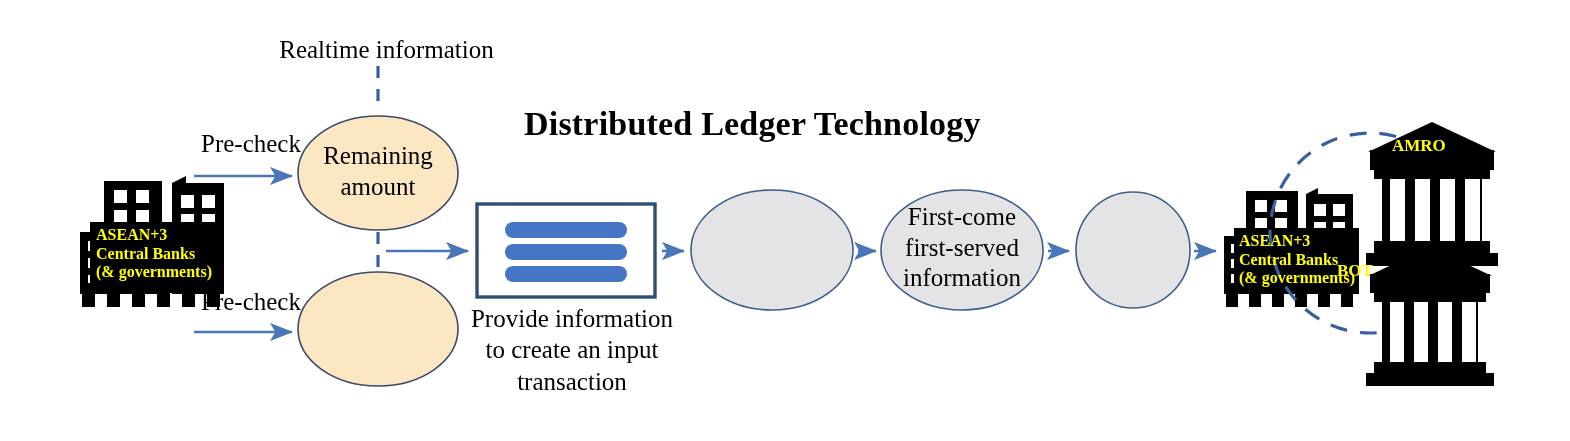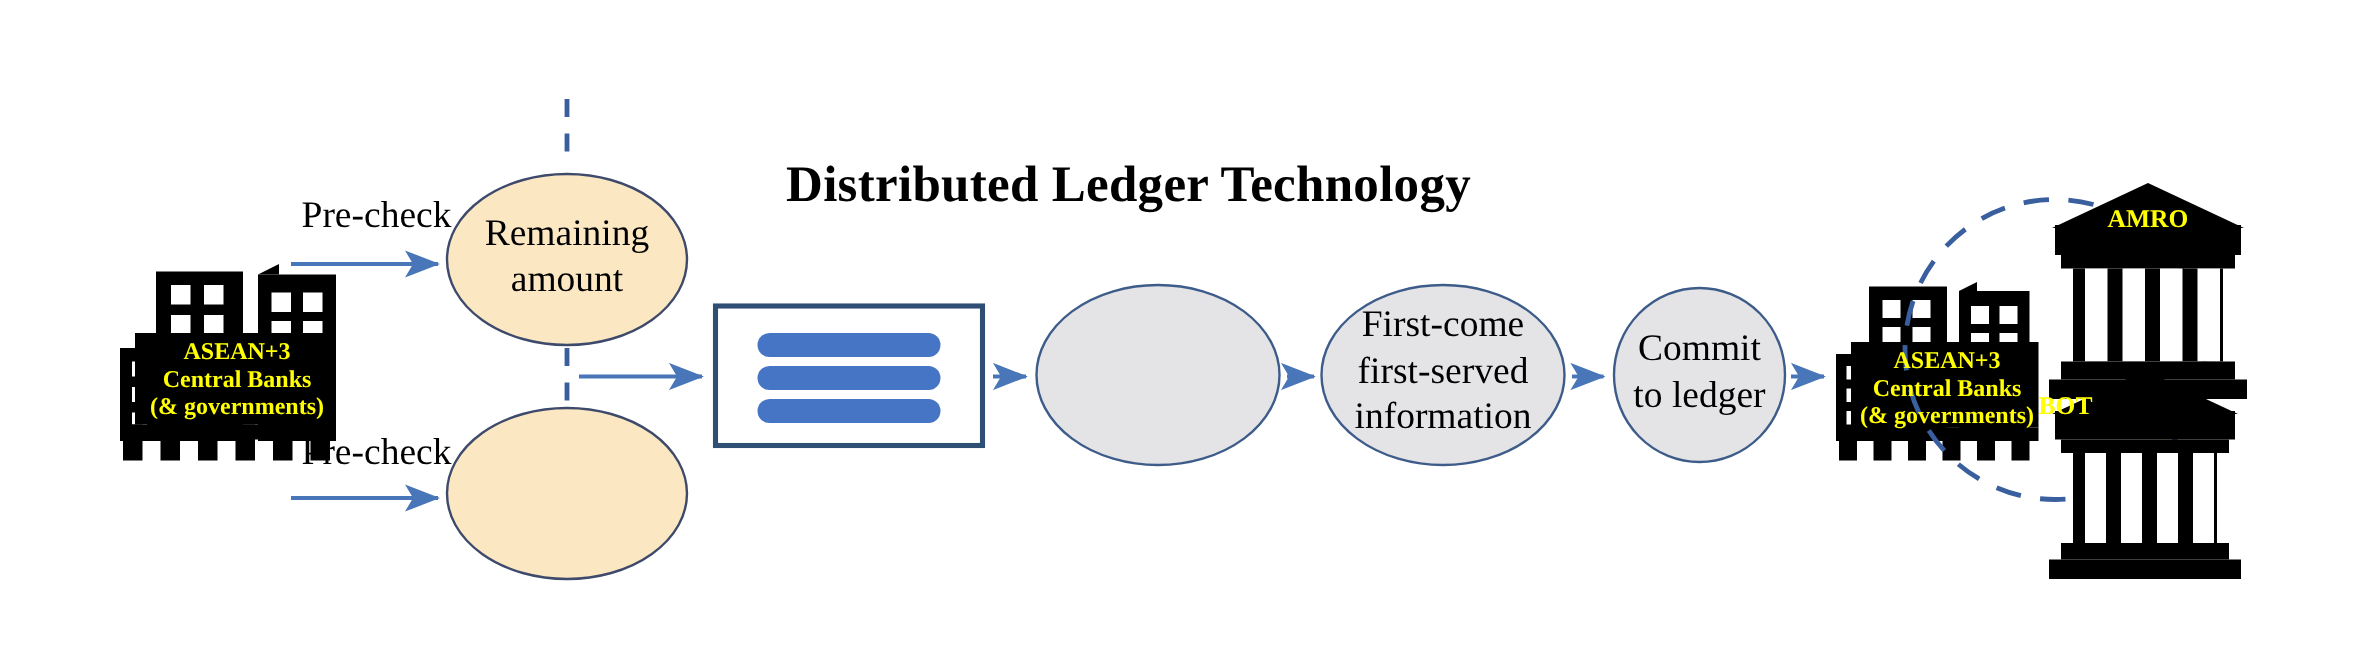--- a/index.html
+++ b/index.html
@@ -48,21 +48,21 @@
     font-weight: bold;
     font-size: 34px;
     color: #000000;
     letter-spacing: 0.2px;
   }
   .bank-caption {
     position: absolute;
     color: #FFFF00;
     font-weight: bold;
     font-family: "Liberation Serif", "DejaVu Serif", serif;
-    text-align: center;
+    text-align: left;
     line-height: 1.16;
     white-space: pre-line;
     pointer-events: none;
   }
   .cluster-caption {
     font-size: 16px;
   }
   .temple-caption {
     font-size: 17px;
   }
@@ -187,37 +187,39 @@
       <line x1="1048" y1="251" x2="1069" y2="251"></line>
       <line x1="1194" y1="251" x2="1216" y2="251"></line>
     </g>
 
     <line x1="378" y1="66" x2="378" y2="112" stroke="#3A5F9E" stroke-width="3.2" stroke-dasharray="12 11"></line>
     <line x1="378" y1="232" x2="378" y2="272" stroke="#3A5F9E" stroke-width="3.2" stroke-dasharray="12 11"></line>
   </svg>
 
   <div class="title-text" style="left:524px; top:105px;">Distributed Ledger Technology</div>
 
+  <div class="free-text" style="left:264px; top:34px; width:245px;">Realtime information</div>
 
   <div class="free-text" style="left:181px; top:128px; width:140px;">Pre-check</div>
 
   <div class="free-text" style="left:181px; top:286px; width:140px;">Pre-check</div>
 
+  <div class="free-text" style="left:452px; top:303px; width:240px;">Provide information
+to create an input
+transaction</div>
 
   <div class="node-label ellipse-text" style="left:298px; top:141px; width:160px;">Remaining
 amount</div>
 
 
 
   <div class="node-label ellipse-text" style="left:880px; top:202px; width:164px;">First-come
 first-served
 information</div>
 
-  <div class="node-label ellipse-text" style="left:1063px; top:218px; width:140px;">Commit
-to ledger</div>
 
   <div class="bank-caption cluster-caption" style="left:96px; top:226px; width:124px;">ASEAN+3
 Central Banks
 (&amp; governments)</div>
 
   <div class="bank-caption cluster-caption" style="left:1239px; top:232px; width:118px;">ASEAN+3
 Central Banks
 (&amp; governments)</div>
 
   <div class="bank-caption temple-caption" style="left:1392px; top:136px; width:80px;">AMRO</div>

